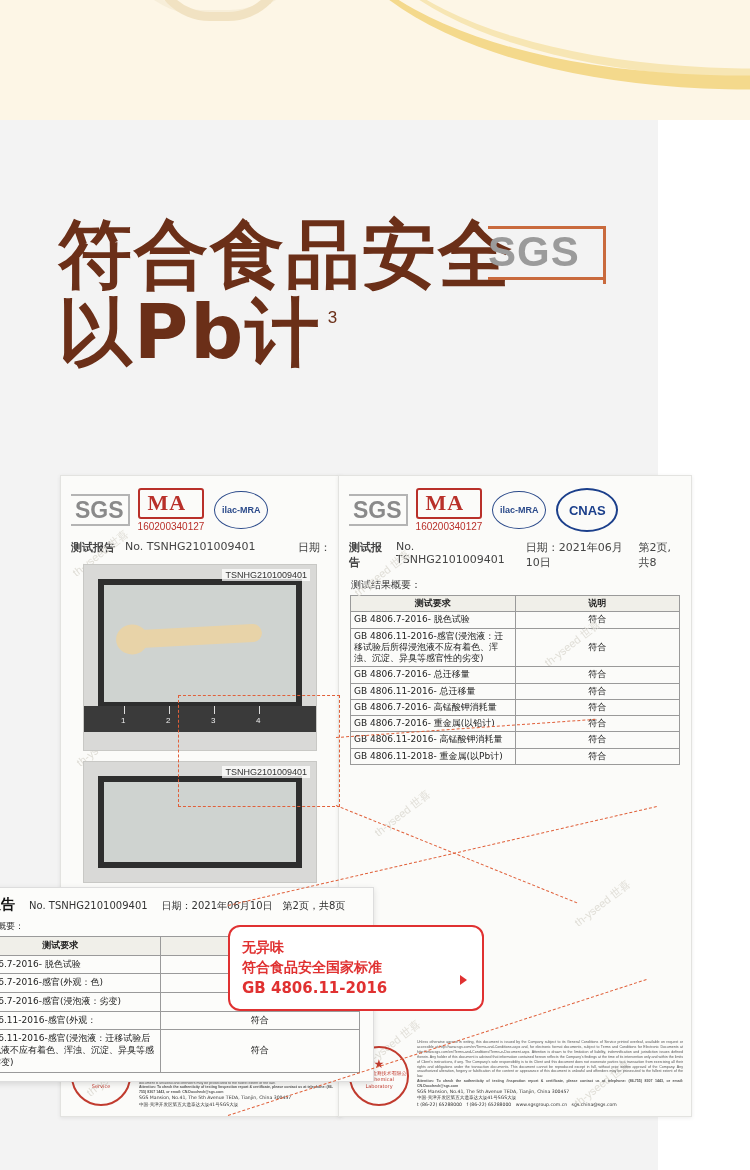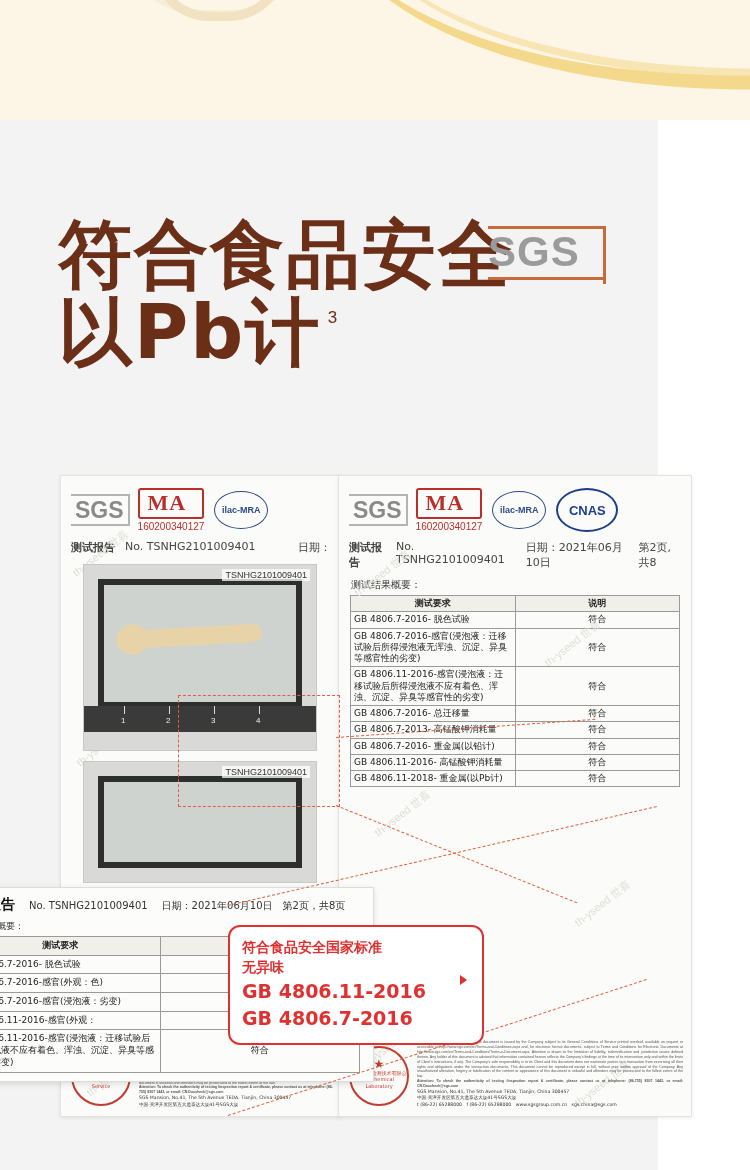--- a/index.html
+++ b/index.html
@@ -400,21 +400,21 @@
     border-radius: 12px;
     background: #ffffff;
     color: #e03131;
     font-size: 14px;
     line-height: 1.45;
     font-weight: bold;
     z-index: 6;
     font-family: "DejaVu Sans", sans-serif;
   }
   .callout .c-line { white-space: nowrap; }
-  .callout .c-small { font-size: 19px; }
+  .callout .c-small { font-size: 15px; }
 
   
   .guide {
     position: absolute;
     border-top: 1px dashed #e0603a;
     transform-origin: left center;
     z-index: 4;
   }
   .guide-box {
     position: absolute;
@@ -599,33 +599,33 @@
             <th>测试要求</th>
             <th class="res">说明</th>
           </tr>
         </thead>
         <tbody>
           <tr>
               <td>GB 4806.7-2016- 脱色试验</td>
               <td class="res">符合</td>
             </tr>
           <tr>
-              <td>GB 4806.7-2016-感官(浸泡液：迁移试验后所得浸泡液无浑浊、沉淀、异臭等感官性的劣变)</td>
-              <td class="res">符合</td>
-            </tr>
-          <tr>
               <td>GB 4806.11-2016-感官(浸泡液：迁移试验后所得浸泡液不应有着色、浑浊、沉淀、异臭等感官性的劣变)</td>
               <td class="res">符合</td>
             </tr>
           <tr>
               <td>GB 4806.7-2016- 总迁移量</td>
               <td class="res">符合</td>
             </tr>
           <tr>
-              <td>GB 4806.7-2013- 高锰酸钾消耗量</td>
+              <td>GB 4806.11-2016- 总迁移量</td>
+              <td class="res">符合</td>
+            </tr>
+          <tr>
+              <td>GB 4806.7-2016- 高锰酸钾消耗量</td>
               <td class="res">符合</td>
             </tr>
           <tr>
               <td>GB 4806.7-2016- 重金属(以铅计)</td>
               <td class="res">符合</td>
             </tr>
           <tr>
               <td>GB 4806.11-2016- 高锰酸钾消耗量</td>
               <td class="res">符合</td>
             </tr>
@@ -699,21 +699,20 @@
             </tr>
           <tr>
               <td>GB 4806.11-2016-感官(浸泡液：迁移试验后所得浸泡液不应有着色、浑浊、沉淀、异臭等感官性的劣变)</td>
               <td class="res">符合</td>
             </tr>
         </tbody>
       </table>
     </div>
 
     <div class="callout">
+      <div class="c-line">无异味</div>
       <div class="c-line">符合食品安全国家标准</div>
-      <div class="c-line">无异味</div>
       <div class="c-line c-small">GB 4806.11-2016</div>
-      <div class="c-line c-small">GB 4806.7-2016</div>
     </div>
     <div class="arrow-head" style="left:400px; top:500px;"></div>
 
   </div>
 </div>
 
 </body></html>

